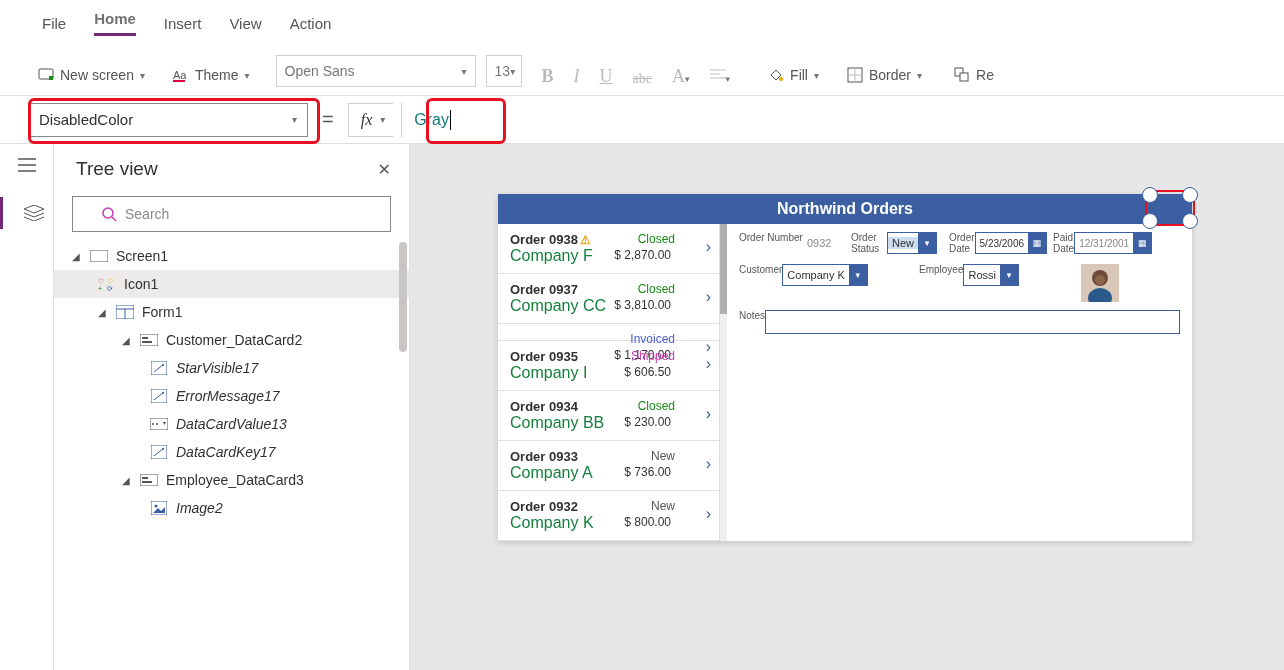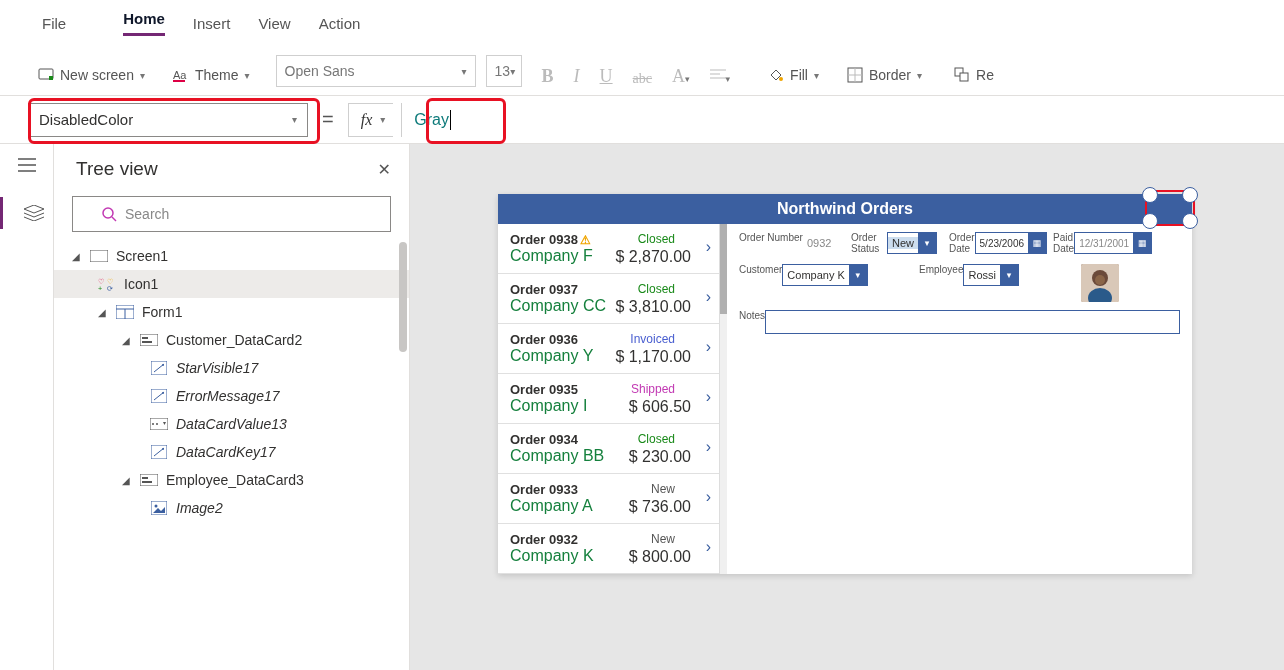--- a/index.html
+++ b/index.html
@@ -1,21 +1,21 @@
 <!DOCTYPE html>
 <html><head>
 <meta charset="utf-8">
 <style>
 * { box-sizing: border-box; margin: 0; padding: 0; font-family: "Segoe UI", sans-serif; }
 body { background: #fff; width: 1284px; height: 670px; overflow: hidden; font-size: 14px; color: #323130; }
 
 
 .menubar { display: flex; align-items: center; gap: 28px; padding: 8px 42px 6px 42px; height: 44px; }
 .menubar span { cursor: pointer; color: #555; font-size: 15px; }
-.menubar .active { color:#0f172a; font-weight:600; border-bottom:3px solid #742774; padding-bottom:6px;margin-left:29px; }
+.menubar .active { color:#737373; font-weight:600; border-bottom:3px solid #742774; padding-bottom:6px; }
 
 
 .ribbon { display:flex; align-items:flex-end; padding: 4px 30px 8px 30px; height:52px; border-bottom:1px solid #e1dfdd; }
 .rbtn { display:flex; align-items:center; gap:6px; padding:4px 8px; font-size:14px; color:#555; cursor:pointer; }
 .chev { font-size:10px; color:#777; }
 .sel { border:1px solid #cfcfcf; height:32px; display:flex; align-items:center; padding:0 8px; color:#777; background:#fff; }
 .sel.font { width:200px; justify-content:space-between; }
 .sel.size { width:36px; justify-content:space-between; }
 .fmt { color:#bbb; font-size:18px; padding:0 10px; font-family: "Times New Roman", serif; }
 .icon-sm { width:16px; height:16px; display:inline-block; }
@@ -57,21 +57,21 @@
 .canvas { flex:1; background:#e6e6e6; position:relative; }
 .app { position:absolute; left:88px; top:50px; width:694px; background:#fff; box-shadow:0 2px 6px rgba(0,0,0,.15); }
 .app-header { background:#3b5fa0; color:#fff; text-align:center; font-weight:700; font-size:16px; padding:6px 0; }
 .app-body { display:flex; }
 .gallery { width:222px; border-right:1px solid #ddd; }
 .gitem { border-bottom:1px solid #e0e0e0; padding:8px 8px 8px 12px; display:flex; align-items:center; position:relative; }
 .gitem .txt { flex:1; }
 .gitem .l1 { font-weight:700; font-size:13px; }
 .gitem .l2 { font-size:16px; color:#15803d; }
 .gitem .status { position:absolute; right:44px; top:8px; font-size:12px; text-align:left; }
-.gitem .amt { position:absolute; right:28px; top:24px; font-size:16px; }
+.gitem .amt { position:absolute; right:48px; top:24px; font-size:12px; }
 .gitem .arrow { position:absolute; right:8px; top:14px; color:#3b5fa0; font-size:16px; }
 .s-closed { color:#1a8a1a; }
 .s-invoiced { color:#4a5fd0; }
 .s-shipped { color:#c239b3; }
 .s-new { color:#555; }
 .vscroll { width:7px; background:#f0f0f0; }
 .vscroll-thumb { width:7px; height:90px; background:#b0b0b0; }
 
 .detail { flex:1; padding:8px 12px; font-size:11px; position:relative; }
 .drow { display:flex; gap:12px; margin-bottom:8px; }
@@ -348,24 +348,20 @@
             <div class="gitem">
               <div class="txt">
                 <div class="l1">Order 0937</div>
                 <div class="l2">Company CC</div>
               </div>
               <div class="status s-closed">Closed</div>
               <div class="amt">$ 3,810.00</div>
               <div class="arrow">›</div>
             </div>
             <div class="gitem">
-              <div class="txt">
-                <div class="l1">Order 0936</div>
-                <div class="l2">Company Y</div>
-              </div>
               <div class="status s-invoiced">Invoiced</div>
               <div class="amt">$ 1,170.00</div>
               <div class="arrow">›</div>
             </div>
             <div class="gitem">
               <div class="txt">
                 <div class="l1">Order 0935</div>
                 <div class="l2">Company I</div>
               </div>
               <div class="status s-shipped">Shipped</div>

